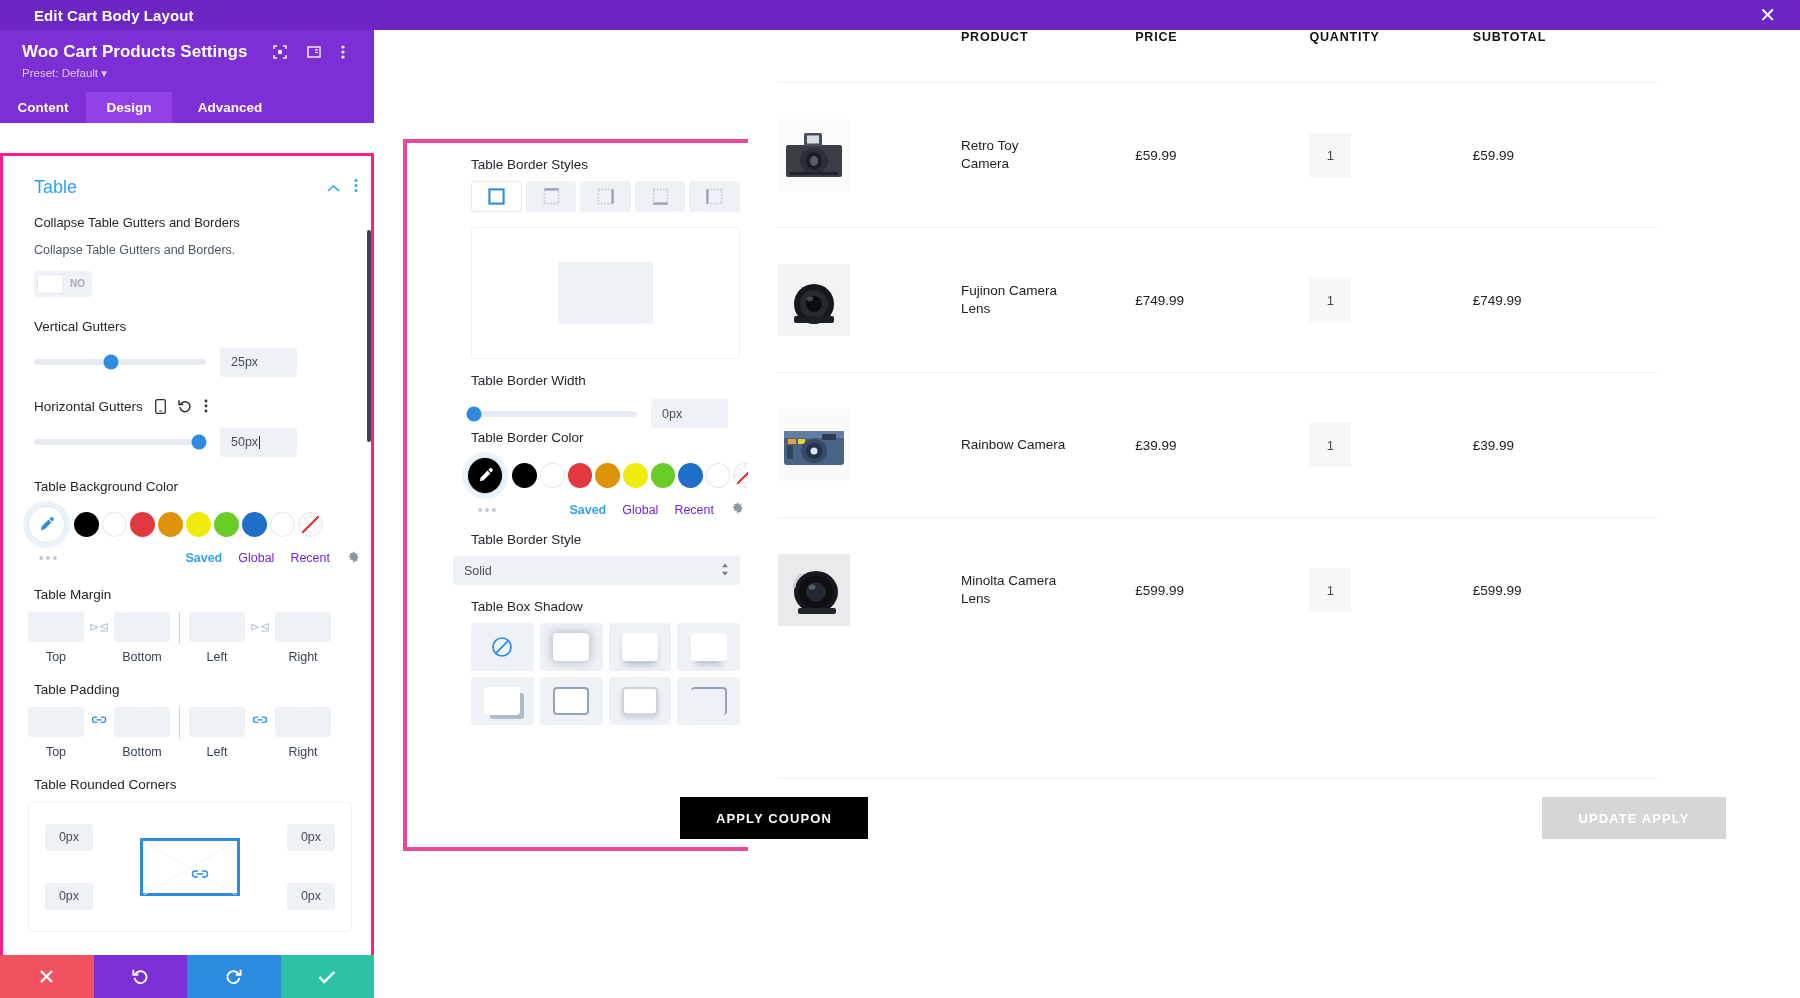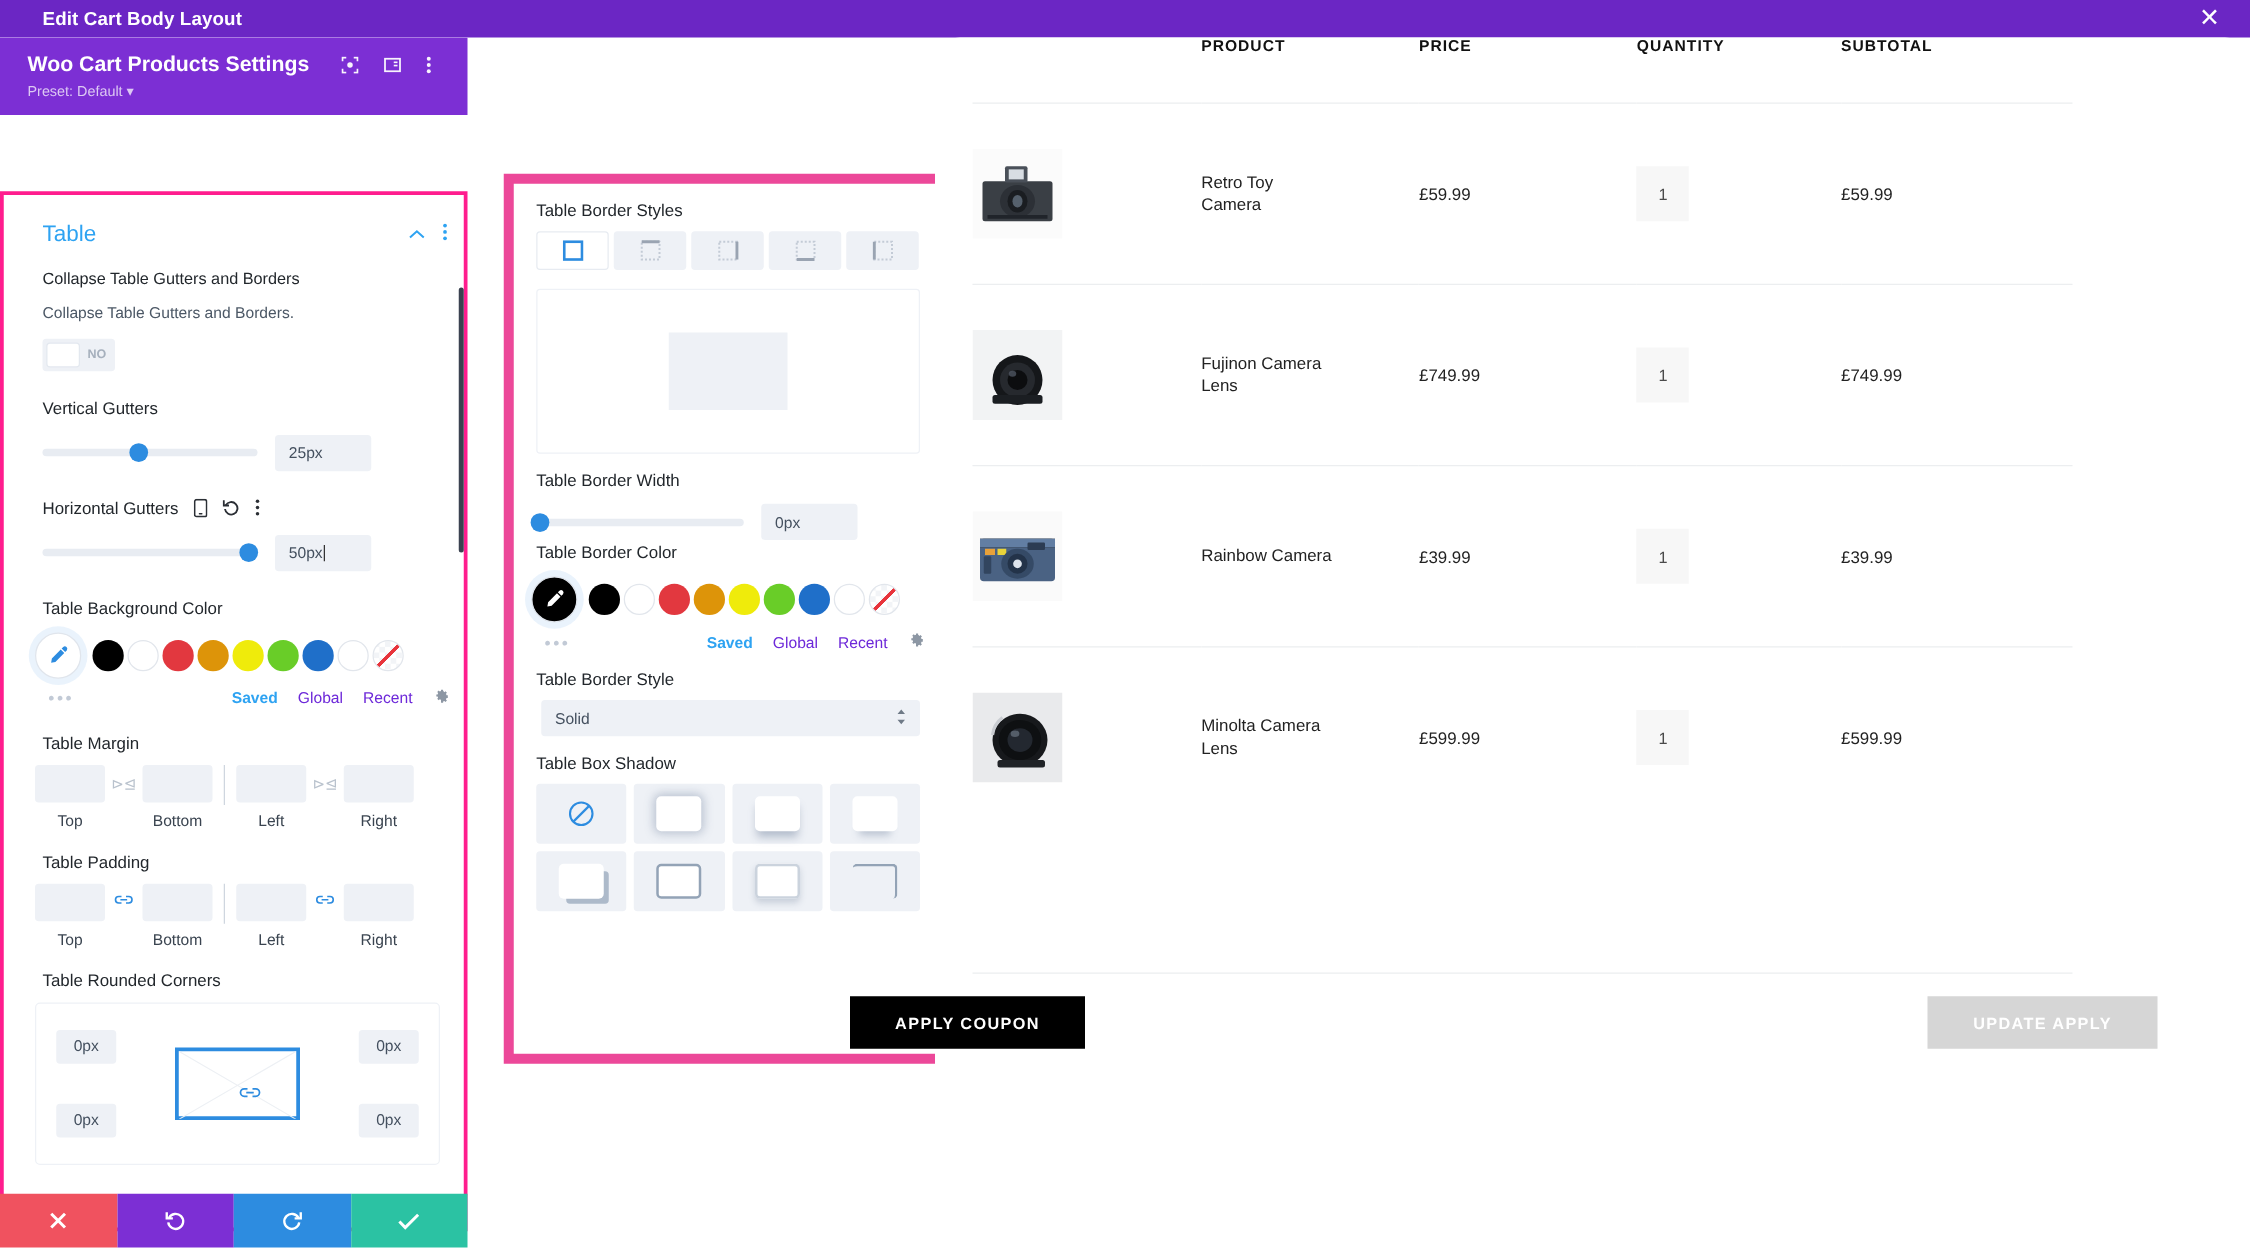--- a/index.html
+++ b/index.html
@@ -114,39 +114,39 @@
     display:flex; }
   .act { flex:1; display:flex; align-items:center; justify-content:center;
     color:#fff; font-size:15px; cursor:pointer;}
   .act.red { background:#f0525f; }
   .act.purple { background:#7c2fd4; }
   .act.blue { background:#2d8ce0; }
   .act.green { background:#2bc2a3; }
 
   
   .bpanel { position:absolute; left:403px; top:139px; width:359px; height:712px;
-    border:8px solid #ec4899; background:#fff; }
+    border:4px solid #ec4899; background:#fff;padding-left:46px; }
   .bp-inner { padding:14px 0 0 0; }
   .bp-lbl { font-size:13.5px; color:#22272c; padding:0 18px; }
   .btn-row { display:flex; gap:4px; padding:9px 18px 0 18px; }
   .bstyle { width:58px; height:31px; background:#eef1f6; border-radius:3px;
     display:flex; align-items:center; justify-content:center; }
   .bstyle.sel { background:#fff; border:1px solid #e7ebf1; }
   .preview { margin:15px 18px 0 18px; height:132px; border:1px solid #eef1f6;
     border-radius:3px; display:flex; align-items:center; justify-content:center; }
   .preview .inner { width:95px; height:62px; background:#eef1f6; }
   .bp-slide { display:flex; align-items:center; gap:14px; padding:11px 18px 0 18px;}
   .bp-track { position:relative; width:166px; height:6px; background:#e8ecf2;
     border-radius:3px; }
   .bp-track .knob { position:absolute; top:50%; transform:translate(-50%,-50%);
     width:15px; height:15px; border-radius:50%; background:#2d8ce0; }
   .bp-num { width:77px; height:29px; background:#eef1f6; border-radius:3px;
     display:flex; align-items:center; padding-left:11px; font-size:12.5px;
     color:#44505f; }
-  .select { margin:9px 18px 0 22px; height:29px; background:#eef1f6;
+  .select { margin:9px 18px 0 0; height:29px; background:#eef1f6;
     border-radius:3px; display:flex; align-items:center; padding:0 11px;
     font-size:12.5px; color:#44505f; justify-content:space-between; }
   .shadow-grid { display:grid; grid-template-columns:repeat(4,1fr); gap:6px;
     padding:9px 18px 0 18px; }
   .shcell { height:48px; background:#eef1f6; border-radius:3px; display:flex;
     align-items:center; justify-content:center; }
   .shbox { width:36px; height:28px; background:#fff; border-radius:4px; }
 
   
   .cart { position:absolute; left:748px; top:30px; width:1052px; height:968px;
@@ -216,20 +216,25 @@
               <circle cx="2" cy="13" r="1.6" fill="#fff"></circle>
             </svg>
         </span>
       </span>
     </div>
     <div class="preset">
       <span>Preset: Default</span> ▾
     </div>
   </div>
 
+  <div class="tabs">
+    <div class="tab t1">Content</div>
+    <div class="tab t2">Design</div>
+    <div class="tab t3">Advanced</div>
+  </div>
 
   <div class="pinkframe">
     <div class="panel-body">
 
       <div class="sec-head">
         <div class="sec-title">Table</div>
         <div class="sec-icons">
           <span>
             <svg width="13" height="9" viewBox="0 0 13 9">
                 <path d="M1 7L6.5 2L12 7" fill="none" stroke="#2ea3f2" stroke-width="1.6"></path>

